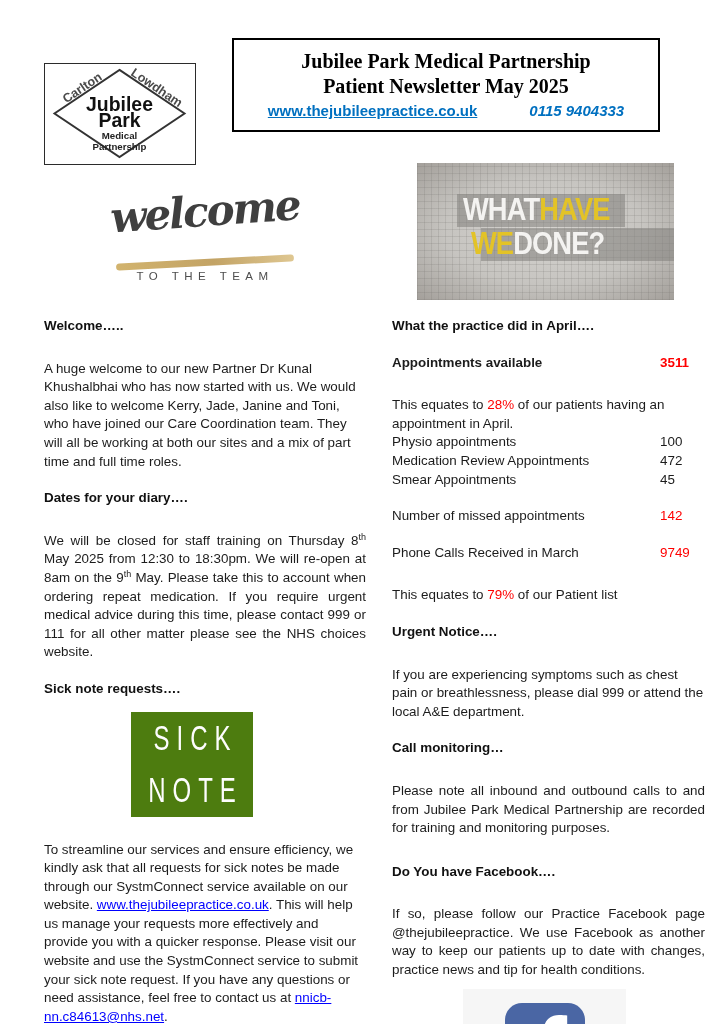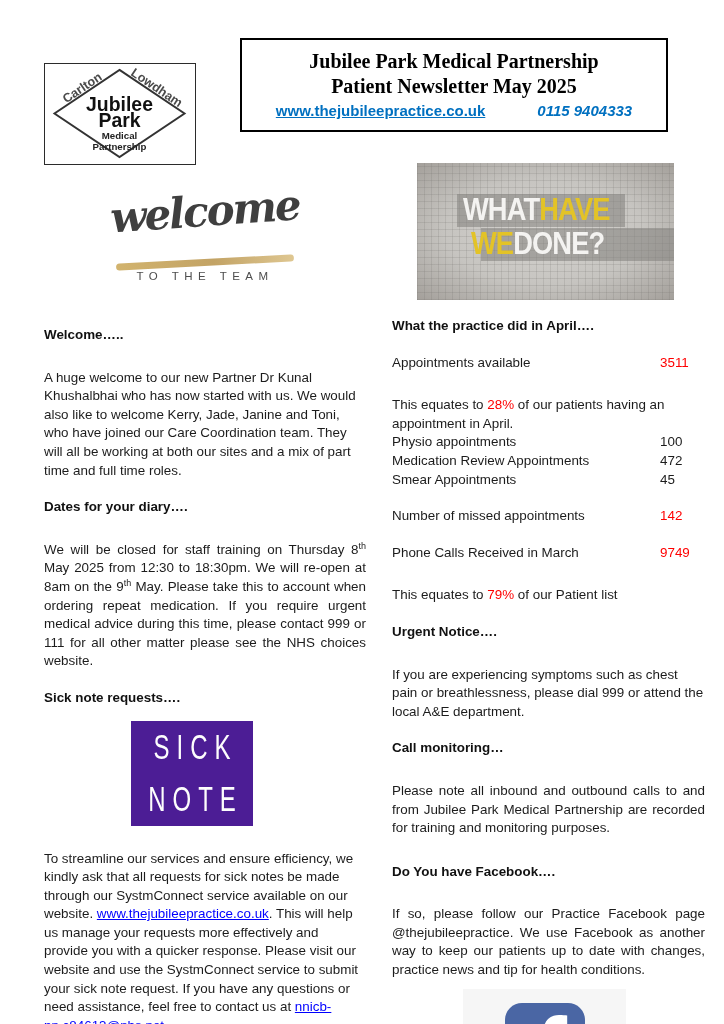--- a/index.html
+++ b/index.html
@@ -6,21 +6,21 @@
   html,body { background:#ffffff; }
   .page {
     position:relative; width:724px; height:1024px; margin:0 auto;
     background:#ffffff; overflow:hidden;
     font-family:"Liberation Sans", sans-serif;
     font-size:13.4px; line-height:18.6px; color:#1c1c1c;
   }
   
   .logo-box { position:absolute; left:44px; top:63px; width:152px; height:102px; border:1.5px solid #2b2b2b; background:#fff; }
   .header-box {
-    position:absolute; left:240px; top:38px; width:428px; height:94px;
+    position:absolute; left:232px; top:38px; width:428px; height:94px;
     border:2.5px solid #000; text-align:center; padding-top:9px; background:#fff;
   }
   .header-title {
     font-family:"Liberation Serif", serif; font-weight:bold; font-size:20px; line-height:25px; color:#000;
   }
   .header-links { margin-top:3px; display:flex; justify-content:center; gap:52px; font-weight:bold; font-size:15px; color:#0070C0; }
   .header-links a { color:#0070C0; text-decoration:underline; }
   .header-phone { text-decoration:none;font-style:italic; }
   
   .col-left  { position:absolute; left:44px;  top:195px; width:322px; }
@@ -61,21 +61,21 @@
   .whd-line1 { left:46px; top:30px; }
   .whd-line2 { left:54px; top:64px; }
   .whd-white { color:#f4f3f1; } .whd-yellow { color:#e3c327; }
   
   .stat-row { display:flex; }
   .stat-label { width:268px; }
   .stat-value { }
   .red { color:#FF0000; }
   
   .sicknote {
-    width:122px; height:105px; margin:13px 0 3px 87px; background:#4c1d95;
+    width:122px; height:105px; margin:13px 0 3px 87px; background:#4d7c0f;
     display:flex; flex-direction:column; align-items:center; justify-content:center; gap:28px;
   }
   .sick-word {
     color:#fdfdfd; font-size:24px; font-weight:400; letter-spacing:7px; text-indent:7px;
     transform:scaleY(1.45); line-height:24px;
   }
   
   .fb-card { width:163px; height:108px; margin:9px 0 0 71px; background:#f6f6f6; display:flex; align-items:center; justify-content:center; }
   .fb-logo { width:80px; height:80px; border-radius:17px; background:#4A66A4; overflow:hidden; }
 </style>
@@ -106,21 +106,21 @@
   </div>
 
   <div class="col-left">
 
     <div class="welcome-img">
       <div class="welcome-swash"></div>
       <div class="welcome-script">welcome</div>
       <div class="welcome-caption">TO THE TEAM</div>
     </div>
 
-    <h3 class="sec" style="margin-top:34px;">Welcome…..</h3>
+    <h3 class="sec" style="margin-top:25px;">Welcome…..</h3>
     <p class="body">A huge welcome to our new Partner Dr Kunal Khushalbhai who has now started with us. We would also like to welcome Kerry, Jade, Janine and Toni, who have joined our Care Coordination team. They will all be working at both our sites and a mix of part time and full time roles.</p>
 
     <h3 class="sec gap">Dates for your diary….</h3>
     <p class="body justify"><span>We will be closed for staff training on Thursday 8</span><sup>th</sup><span> May 2025 from 12:30 to 18:30pm. We will re-open at 8am on the 9</span><sup>th</sup><span> May. Please take this to account when ordering repeat medication. If you require urgent medical advice during this time, please contact 999 or 111 for all other matter please see the NHS choices website.</span></p>
 
     <h3 class="sec gap">Sick note requests….</h3>
 
     <div class="sicknote">
       <div class="sick-word">SICK</div>
       <div class="sick-word">NOTE</div>
@@ -133,21 +133,21 @@
 
     <div class="whd">
       <div class="whd-bar1"></div>
       <div class="whd-bar2"></div>
       <div class="whd-line whd-line1"><span class="whd-white">WHAT</span><span class="whd-yellow">HAVE</span></div>
       <div class="whd-line whd-line2"><span class="whd-yellow">WE</span><span class="whd-white">DONE?</span></div>
     </div>
 
     <h3 class="sec" style="margin-top:17px;">What the practice did in April….</h3>
 
-    <div class="stat-row" style="margin-top:18px;">
+    <div class="stat-row" style="margin-top:18px;font-weight:bold;">
       <span class="stat-label">Appointments available</span>
       <span class="stat-value red">3511</span>
     </div>
     <p class="body"><span>This equates to </span><span class="red">28%</span><span> of our patients having an appointment in April.</span></p>
 
     <div class="stat-row">
       <span class="stat-label">Physio appointments</span>
       <span class="stat-value">100</span>
     </div>
     <div class="stat-row">

